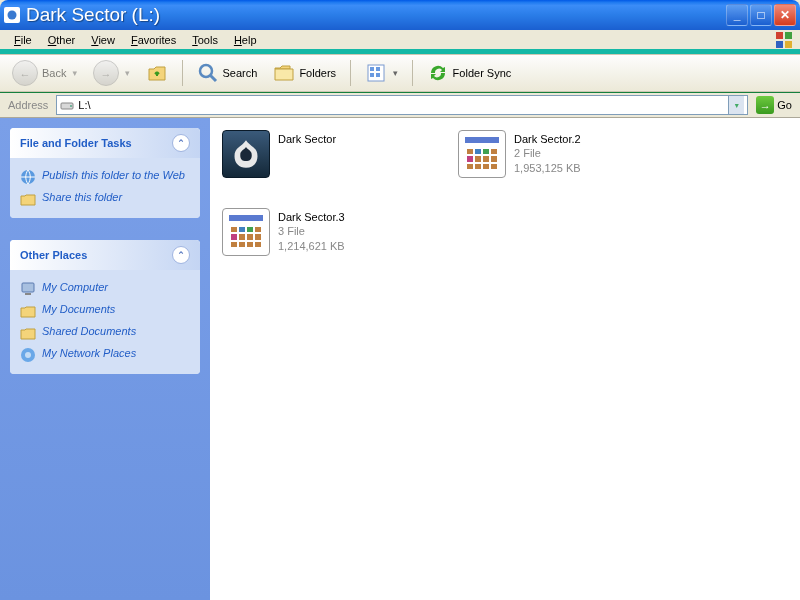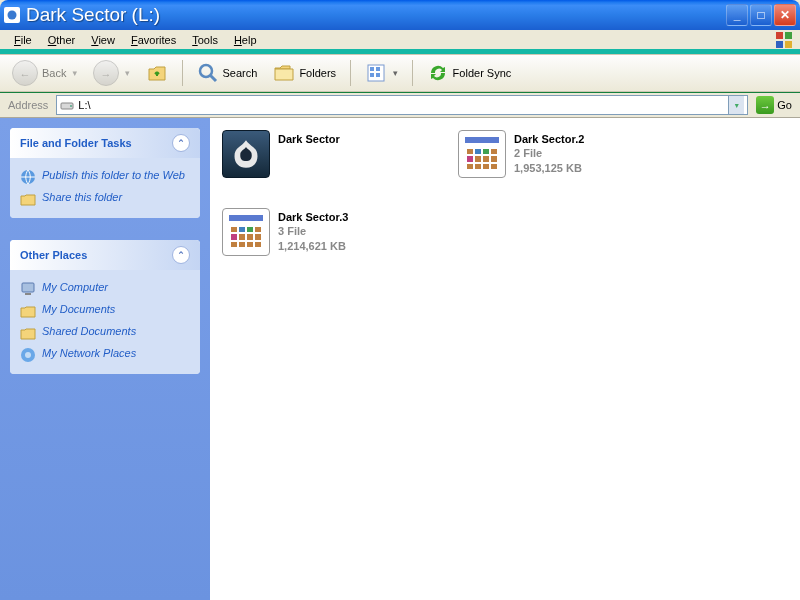--- a/index.html
+++ b/index.html
@@ -41,21 +41,21 @@
 .sidebar { width: 210px; background: linear-gradient(to bottom,#7a9fe8 0%,#6b93e0 100%); padding: 10px; }
 .task-panel { background: linear-gradient(#fff,#d3e0f6); border-radius: 4px; margin-bottom: 22px; overflow: hidden; }
 .task-header { background: linear-gradient(to right,#fff,#c4d5f3); padding: 6px 10px; display: flex; align-items: center; justify-content: space-between; font-weight: bold; color: #215dc6; font-size: 11px; }
 .task-header .chev { width: 18px; height: 18px; border-radius: 50%; background: #fff; border: 1px solid #a0b5e0; display:flex;align-items:center;justify-content:center;font-size:9px;color:#5a7ac0; }
 .task-body { padding: 8px 10px; background:#d3e0f6;font-style:italic;}
 .task-link { display: flex; align-items: flex-start; gap: 6px; padding: 3px 0; color: #215dc6; cursor: pointer; }
 .task-link .li-ico { width: 16px; height: 16px; flex-shrink:0; }
 .details-panel .task-header{border-radius:4px;}
 
 .content { flex: 1; background: #fff; padding: 10px; display: flex; flex-wrap: wrap; align-content: flex-start; gap: 4px 16px; }
-.file-item { display: flex; gap: 8px; width: 220px; padding: 2px; align-items: flex-start; font-weight: bold; }
+.file-item { display: flex; gap: 8px; width: 220px; padding: 2px; align-items: flex-start; }
 .file-icon { width: 48px; height: 48px; flex-shrink: 0; display:flex;align-items:center;justify-content:center; border-radius:4px;}
 .file-icon.dark{background:linear-gradient(#3a5a7a,#142838);border:1px solid #0a1a28;}
 .file-icon.doc{background:#fff;border:1px solid #999;position:relative;padding:4px;}
 .file-icon.doc::before{content:"";position:absolute;top:6px;left:6px;right:6px;height:6px;background:#5a7ad0;}
 .file-icon.doc .grid{position:absolute;top:18px;left:8px;right:8px;bottom:8px;display:grid;grid-template-columns:repeat(4,1fr);grid-template-rows:repeat(3,1fr);gap:2px;}
 .file-icon.doc .grid span{background:#c08040;}
 .file-icon.doc .grid span:nth-child(2){background:#4080c0;}
 .file-icon.doc .grid span:nth-child(3){background:#40a050;}
 .file-icon.doc .grid span:nth-child(5){background:#c04080;}
 .file-info { display: flex; flex-direction: column; line-height: 1.3; padding-top: 2px;}

